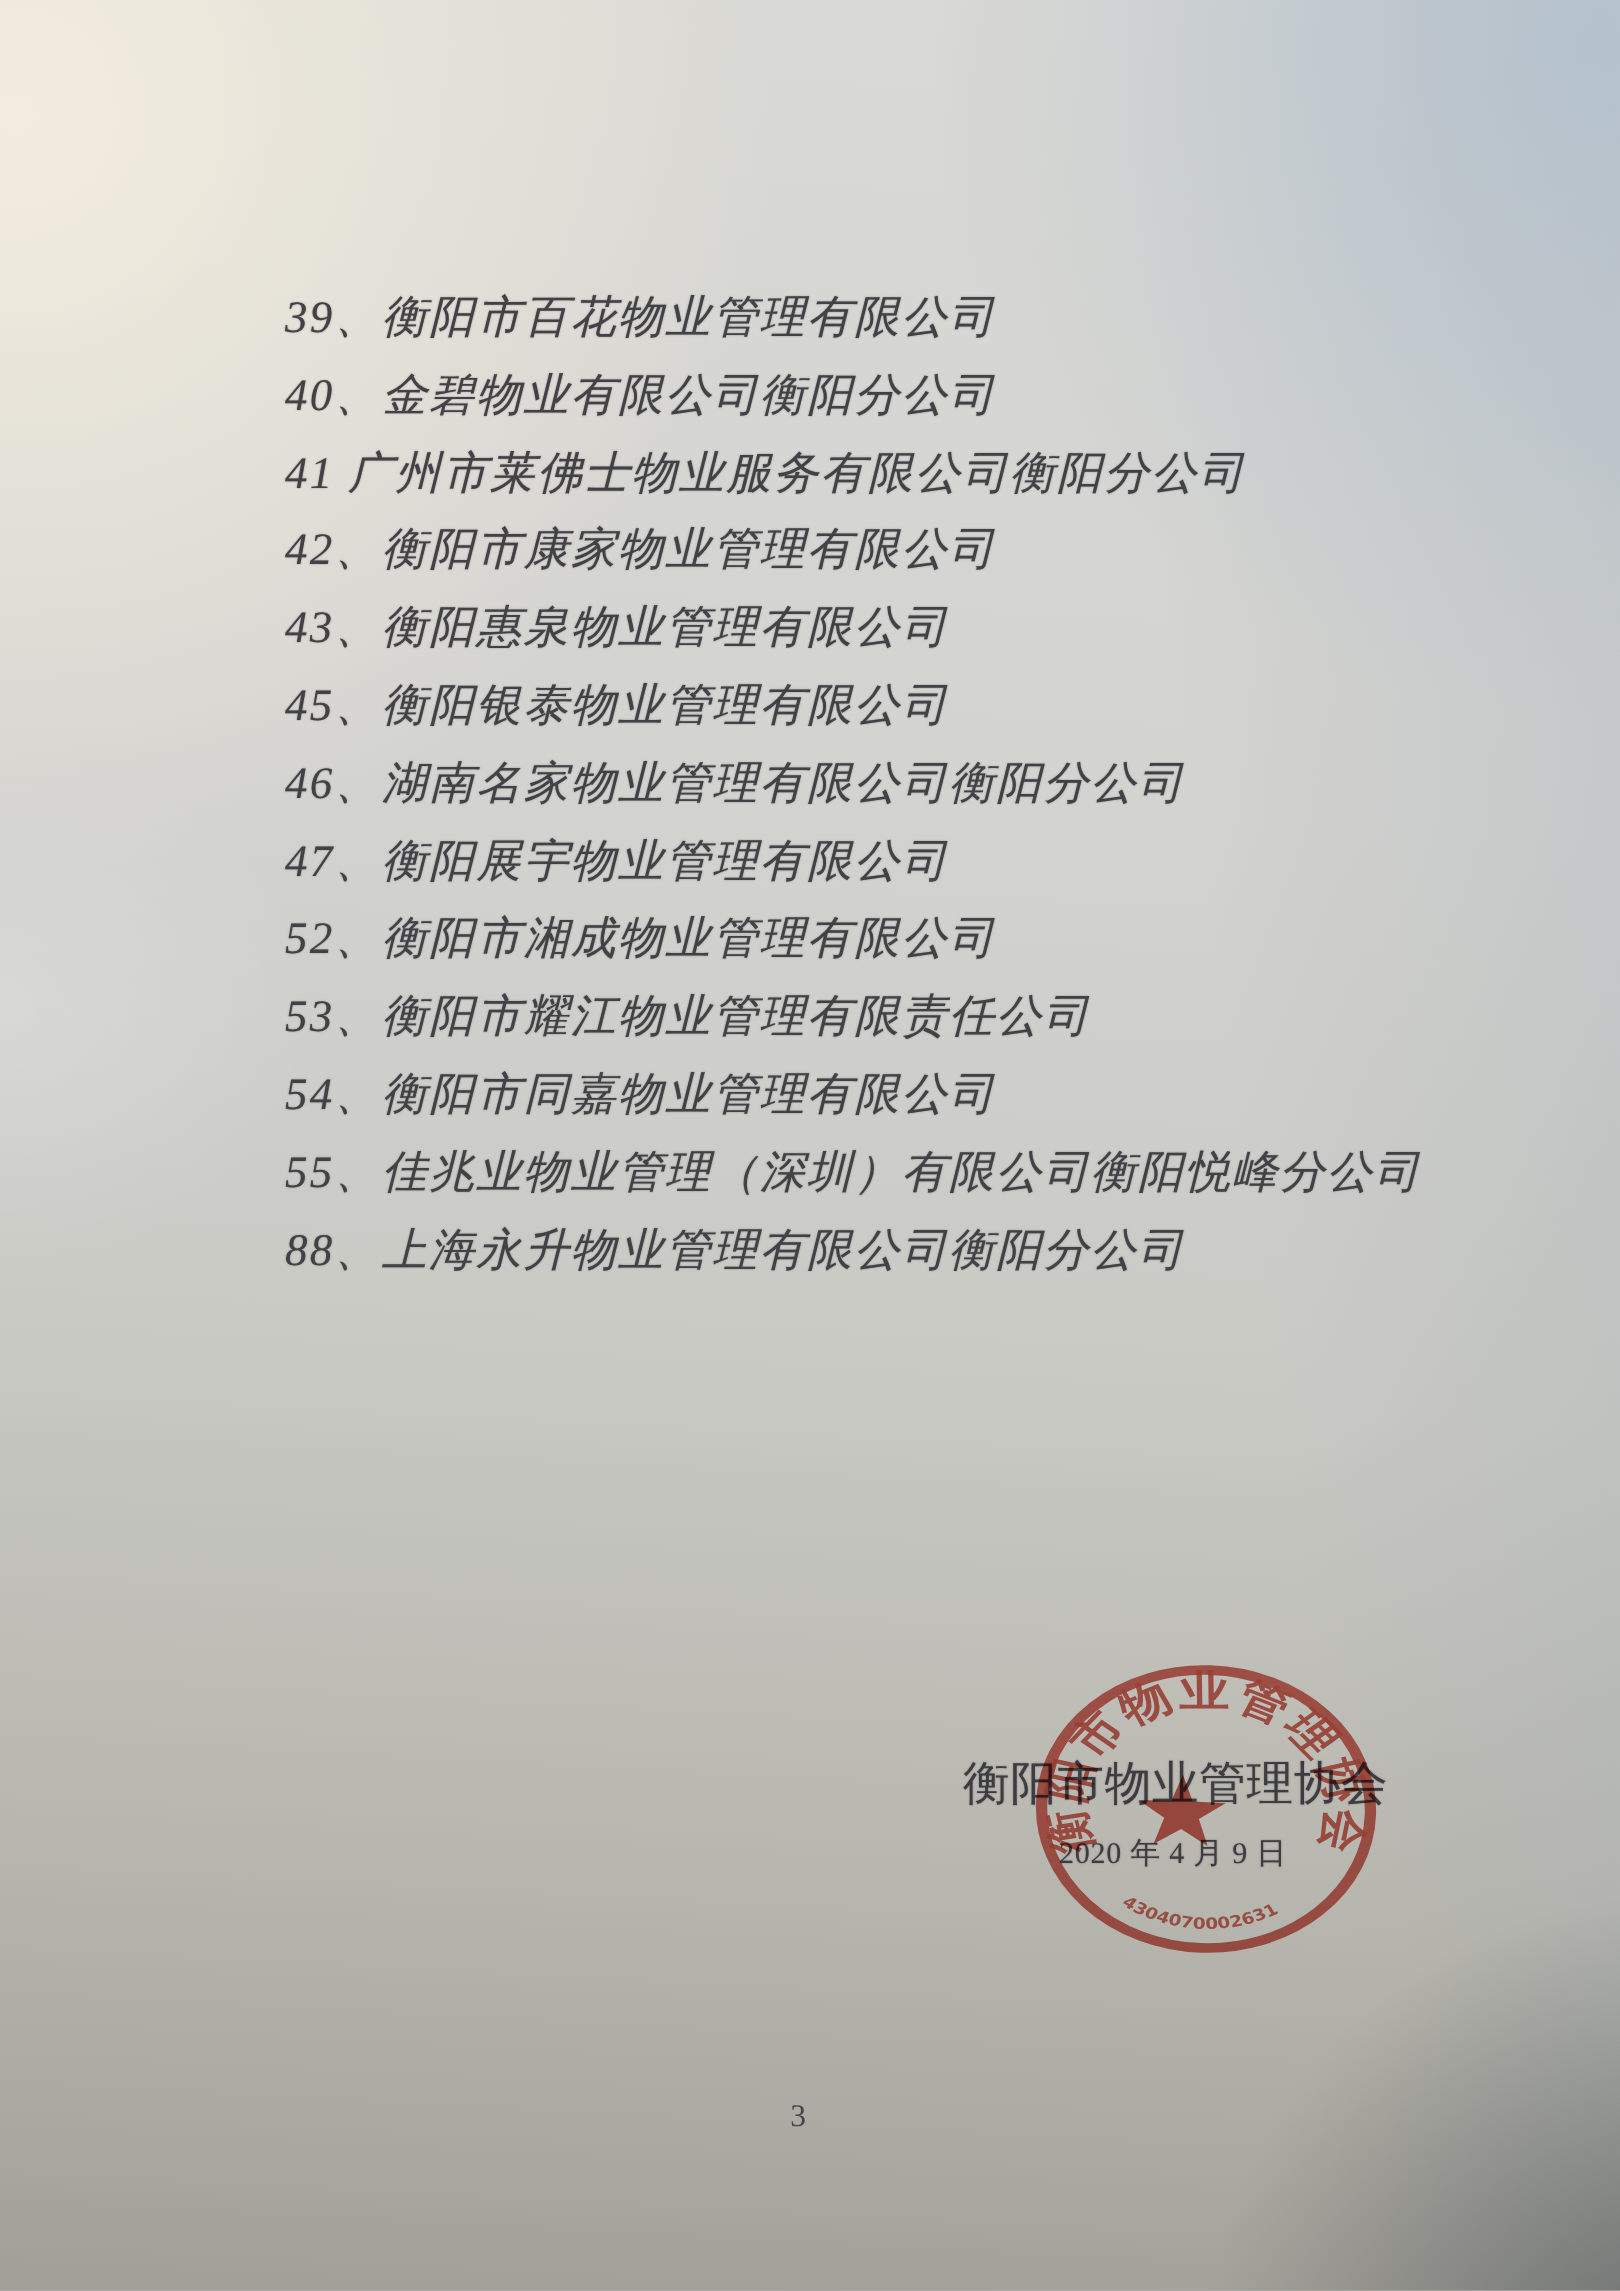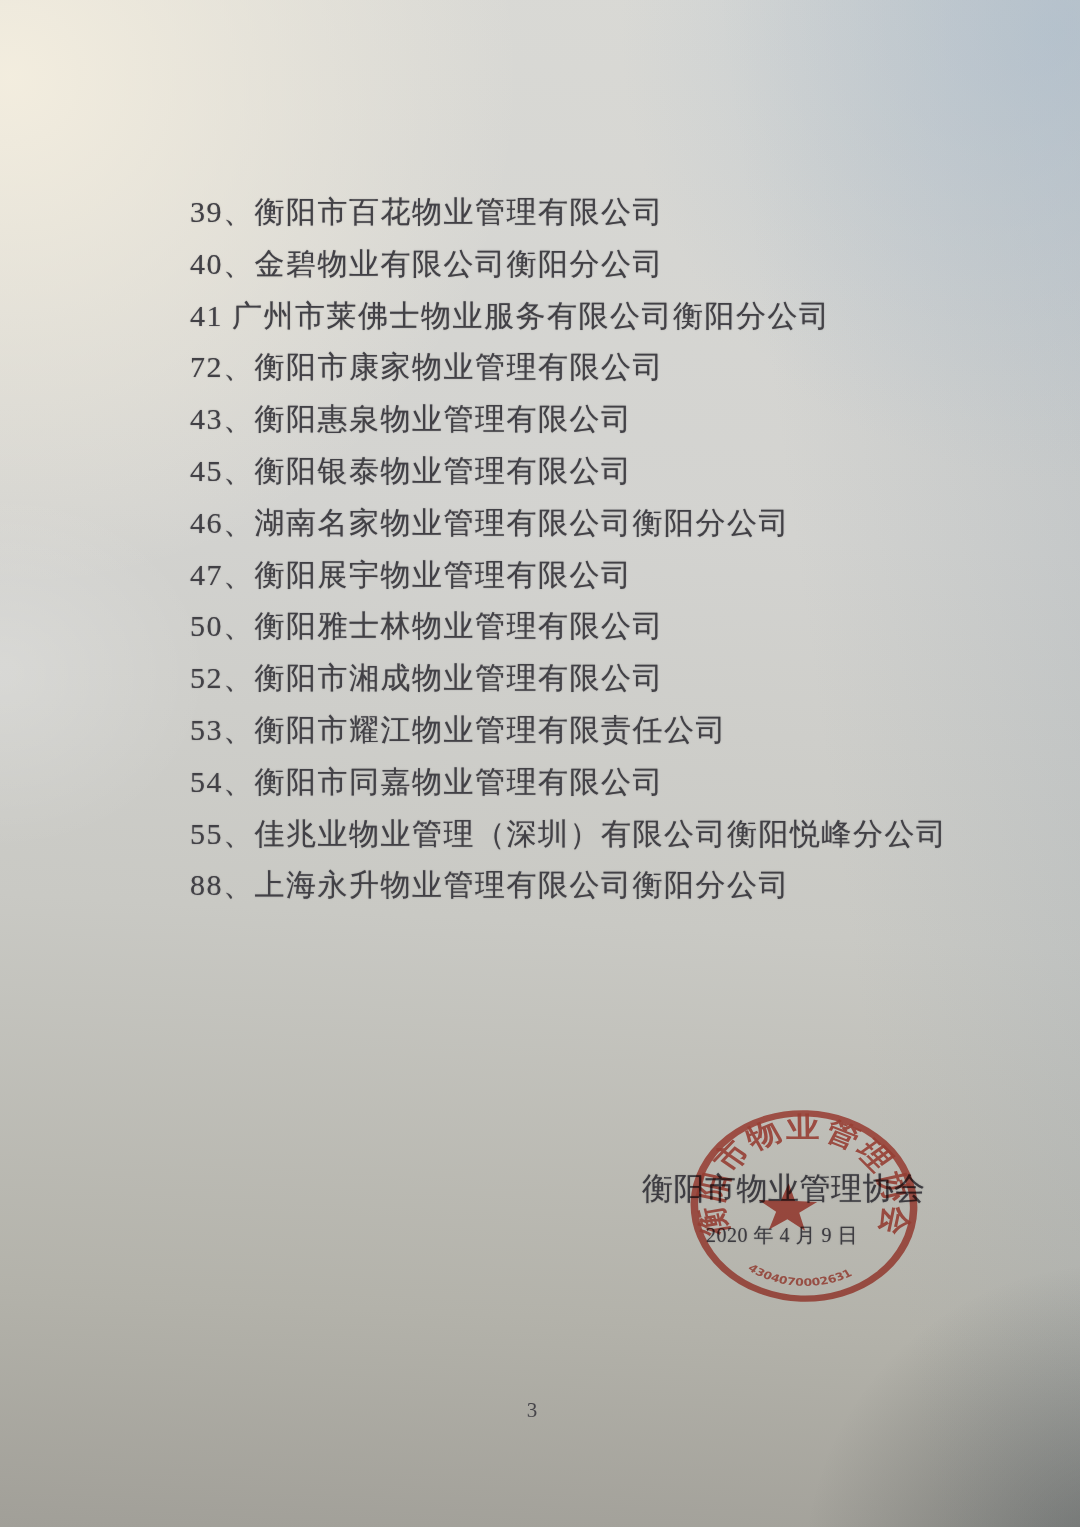--- a/index.html
+++ b/index.html
@@ -20,20 +20,21 @@
       linear-gradient(262deg, rgba(148,162,175,0.28) 0%, rgba(148,162,175,0) 28%),
       radial-gradient(ellipse 62% 44% at 1% 5%, rgba(244,238,223,0.95), rgba(244,238,223,0) 76%),
       radial-gradient(ellipse 30% 18% at 0% 44%, rgba(255,255,255,0.20), rgba(255,255,255,0) 65%),
       linear-gradient(183deg, #d9d9d5 0%, #d3d3d0 35%, #c9c9c4 60%, #b3b2aa 85%, #a19f98 100%);
   }
   .company-list {
     position: absolute;
     left: 190px;
     top: 186px;
     width: 800px;
+    font-style: italic;
   }
   .company-line {
     display: block;
     height: 51.8px;
     line-height: 51.8px;
     font-size: 30px;
     letter-spacing: 1.5px;
     color: #424146;
     white-space: nowrap;
     text-shadow: 0 0 1.2px rgba(62,60,66,0.55);
@@ -104,26 +105,25 @@
 </style>
 </head>
 <body>
 
 <div class="photo">
 
   <div class="company-list">
       <div class="company-line">39、衡阳市百花物业管理有限公司</div>
       <div class="company-line">40、金碧物业有限公司衡阳分公司</div>
       <div class="company-line">41 广州市莱佛士物业服务有限公司衡阳分公司</div>
-      <div class="company-line">72、衡阳市康家物业管理有限公司</div>
+      <div class="company-line">42、衡阳市康家物业管理有限公司</div>
       <div class="company-line">43、衡阳惠泉物业管理有限公司</div>
       <div class="company-line">45、衡阳银泰物业管理有限公司</div>
       <div class="company-line">46、湖南名家物业管理有限公司衡阳分公司</div>
       <div class="company-line">47、衡阳展宇物业管理有限公司</div>
-      <div class="company-line">50、衡阳雅士林物业管理有限公司</div>
       <div class="company-line">52、衡阳市湘成物业管理有限公司</div>
       <div class="company-line">53、衡阳市耀江物业管理有限责任公司</div>
       <div class="company-line">54、衡阳市同嘉物业管理有限公司</div>
       <div class="company-line">55、佳兆业物业管理（深圳）有限公司衡阳悦峰分公司</div>
       <div class="company-line">88、上海永升物业管理有限公司衡阳分公司</div>
     </div>
 
   <div class="sig-org">衡阳市物业管理协会</div>
 
   <div class="sig-date">2020 年 4 月 9 日</div>

